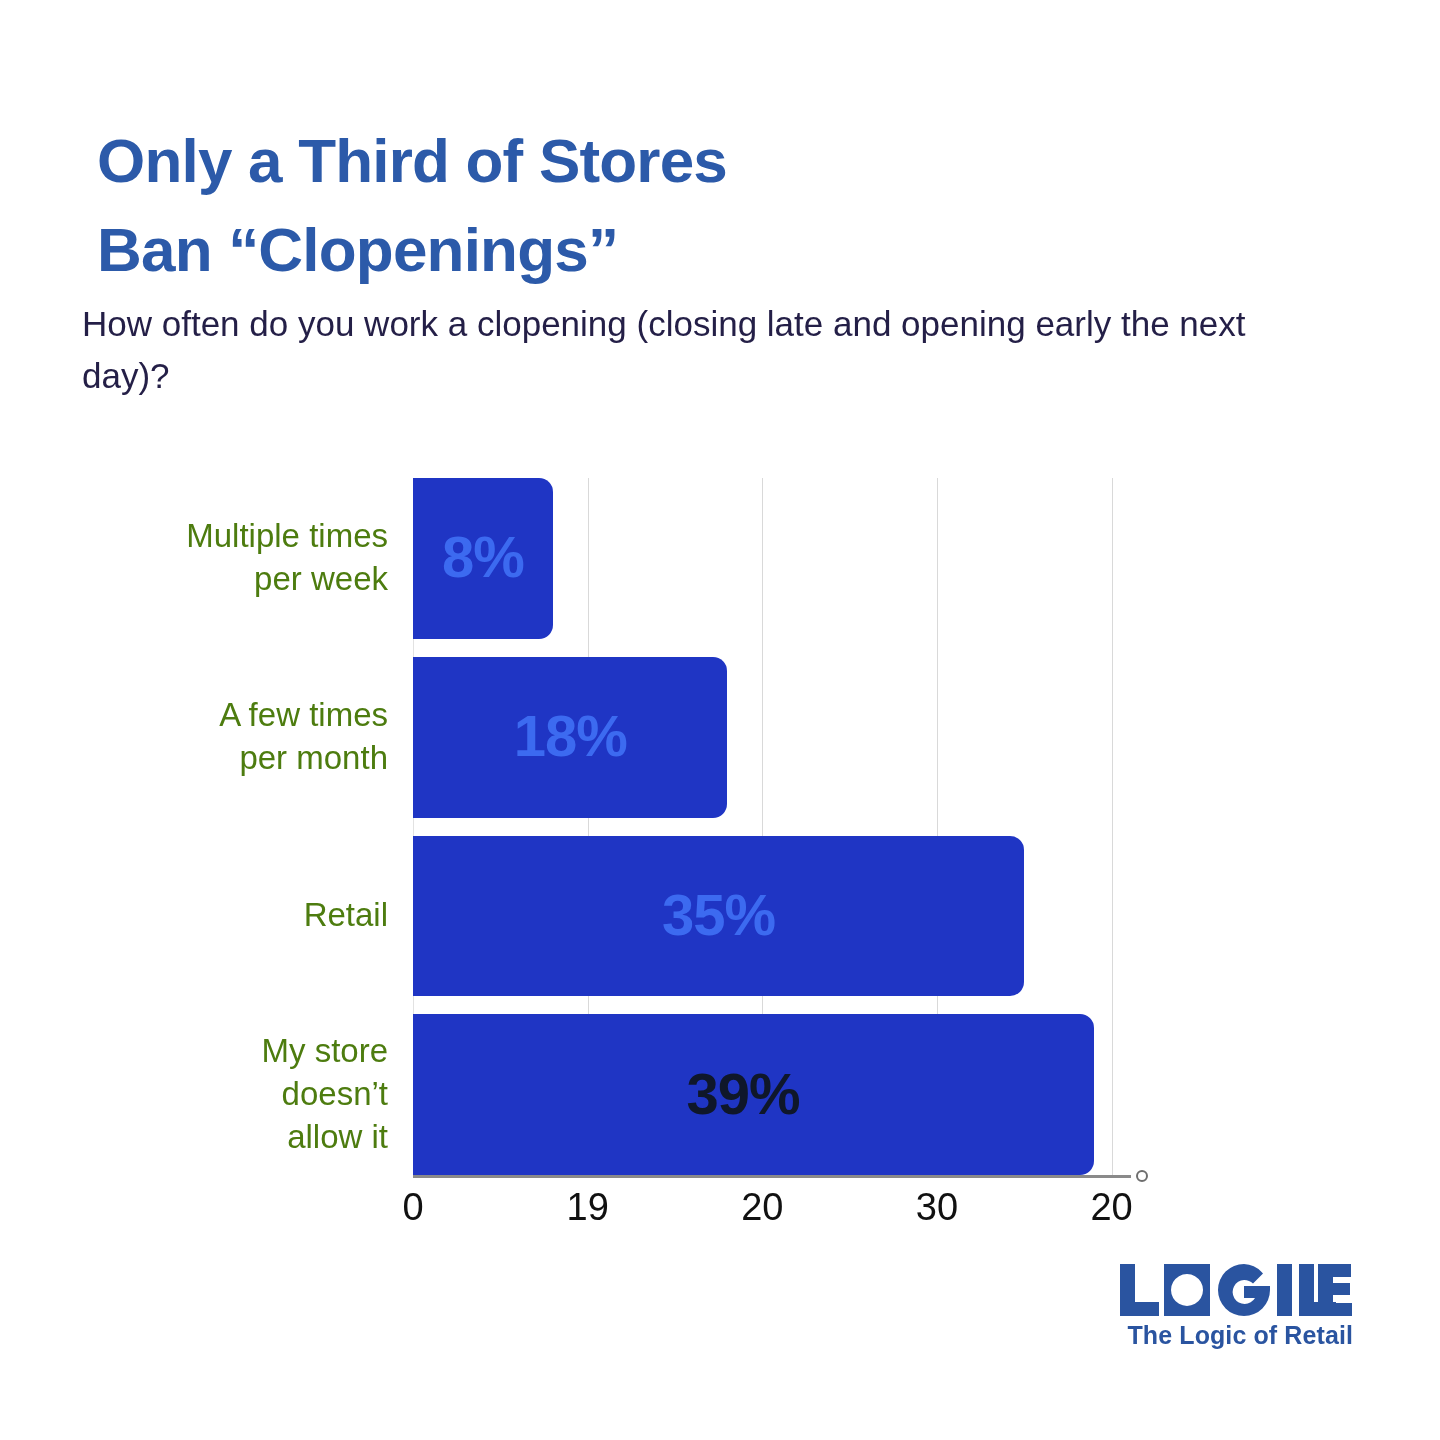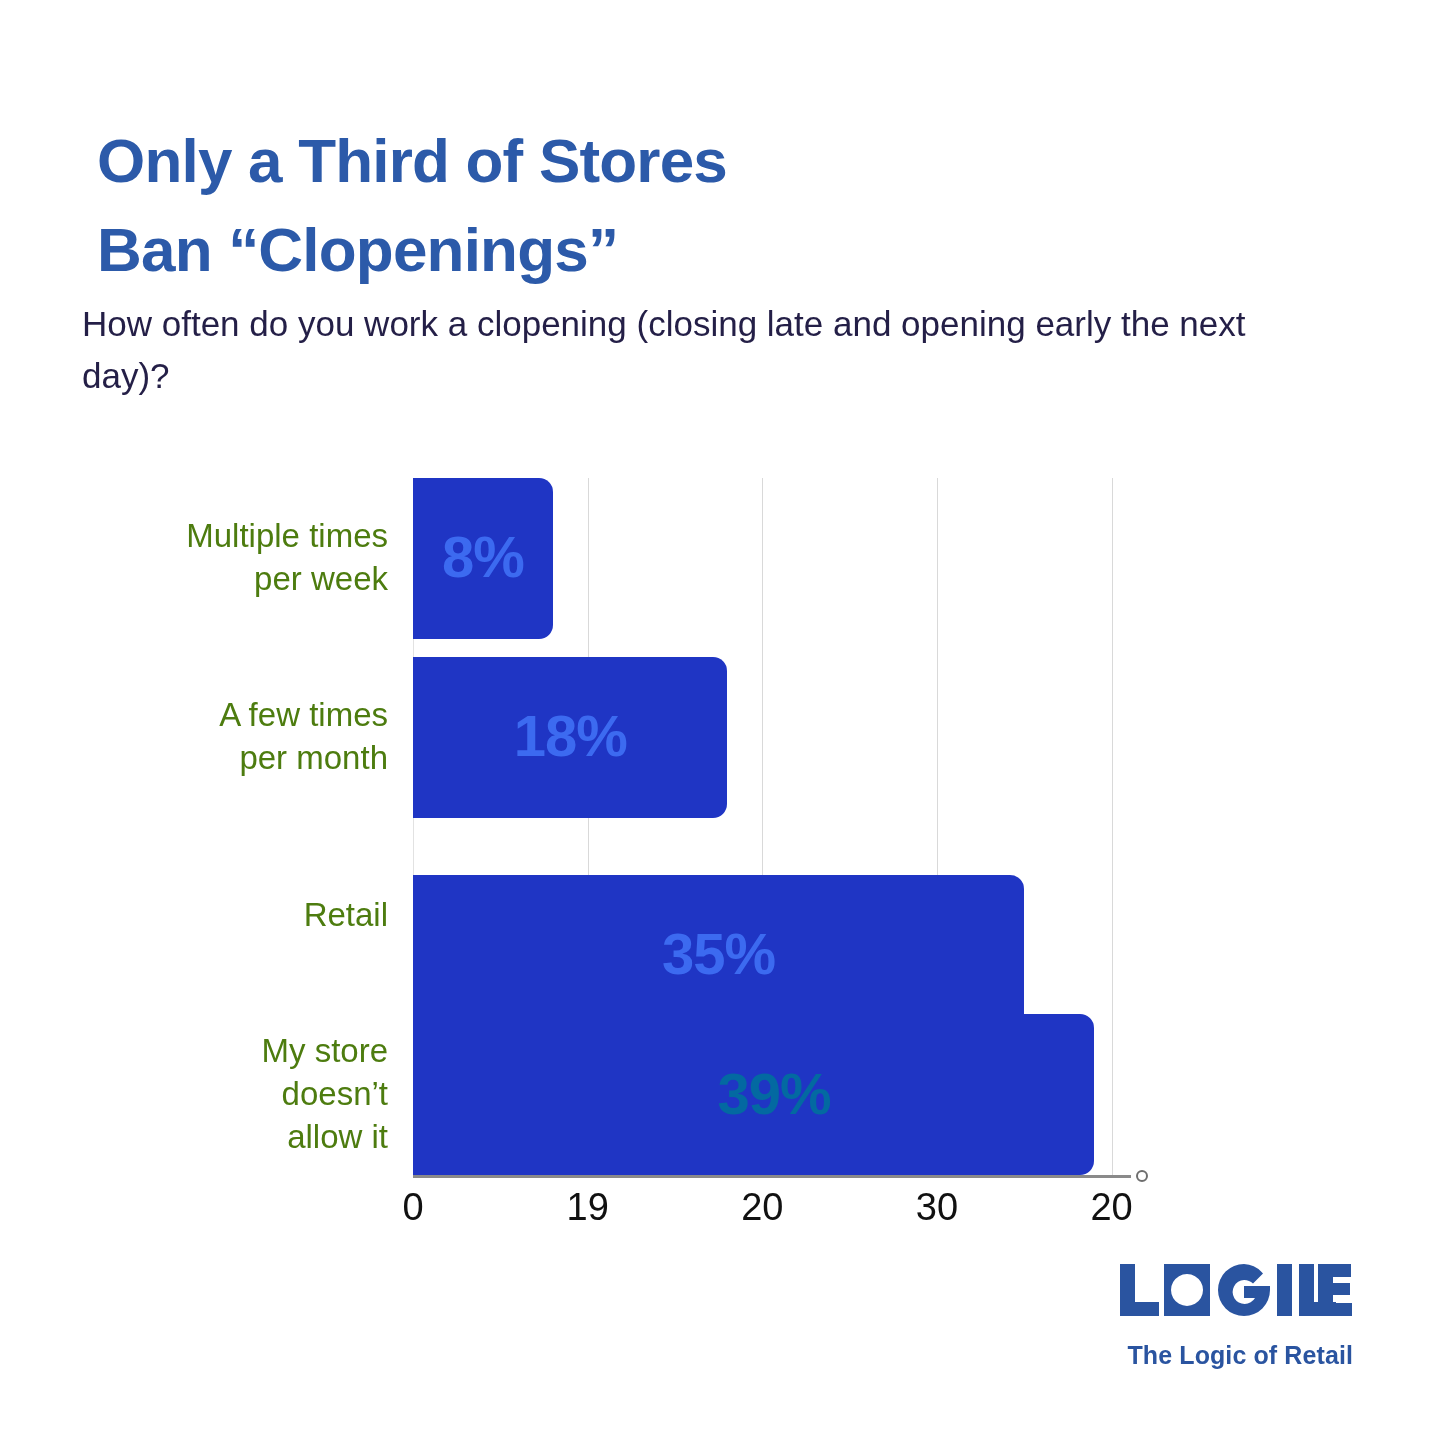--- a/index.html
+++ b/index.html
@@ -146,21 +146,21 @@
     top: 1262px;
     width: 235px;
     text-align: right;
   }
   .logo-wordmark {
     display: block;
     line-height: 0;
   }
   .logo-tagline {
     display: block;
-    margin-top: 23px;
+    margin-top: 3px;
     font-size: 25px;
     font-weight: 700;
     color: #2A54A0;
     letter-spacing: 0.1px;
     text-align: right;
   }
 </style>
 </head>
 <body>
 
@@ -180,27 +180,27 @@
 
   <div class="bars" id="bar-series">
       <div class="bar-row" style="top: 0px; width: 730px; height: 160.75px;">
         <div class="bar" style="width: 139.713px; height: 160.75px; background: rgb(31, 53, 196);"></div>
         <div class="bar-value" style="color: rgb(60, 106, 240); left: 69.8565px; transform: translate(-50%, -52%);">8%</div>
       </div>
       <div class="bar-row" style="top: 178.75px; width: 730px; height: 160.75px;">
         <div class="bar" style="width: 314.354px; height: 160.75px; background: rgb(31, 53, 196);"></div>
         <div class="bar-value" style="color: rgb(60, 106, 240); left: 157.177px; transform: translate(-50%, -52%);">18%</div>
       </div>
-      <div class="bar-row" style="top: 357.5px; width: 730px; height: 160.75px; margin-top: 39px;">
+      <div class="bar-row" style="top: 357.5px; width: 730px; height: 160.75px;">
         <div class="bar" style="width: 611.244px; height: 160.75px; background: rgb(31, 53, 196);"></div>
         <div class="bar-value" style="color: rgb(60, 106, 240); left: 305.622px; transform: translate(-50%, -52%);">35%</div>
       </div>
       <div class="bar-row" style="top: 536.25px; width: 730px; height: 160.75px;">
         <div class="bar" style="width: 681.1px; height: 160.75px; background: rgb(31, 53, 196);"></div>
-        <div class="bar-value" style="color: #0369a1; left: 361px; transform: translate(-50%, -52%);">39%</div>
+        <div class="bar-value" style="color: #0f172a; left: 330px; transform: translate(-50%, -52%);">39%</div>
       </div>
     </div>
 
   <div id="cat-labels">
       <div class="cat-label" style="top: 478px; height: 160.75px; display: flex; flex-direction: column; justify-content: center; align-items: flex-end;">Multiple times
 per week</div>
       <div class="cat-label" style="top: 656.75px; height: 160.75px; display: flex; flex-direction: column; justify-content: center; align-items: flex-end;">A few times
 per month</div>
       <div class="cat-label" style="top: 835.5px; height: 160.75px; display: flex; flex-direction: column; justify-content: center; align-items: flex-end;">Retail</div>
       <div class="cat-label" style="top: 1014.25px; height: 160.75px; display: flex; flex-direction: column; justify-content: center; align-items: flex-end;">My store

